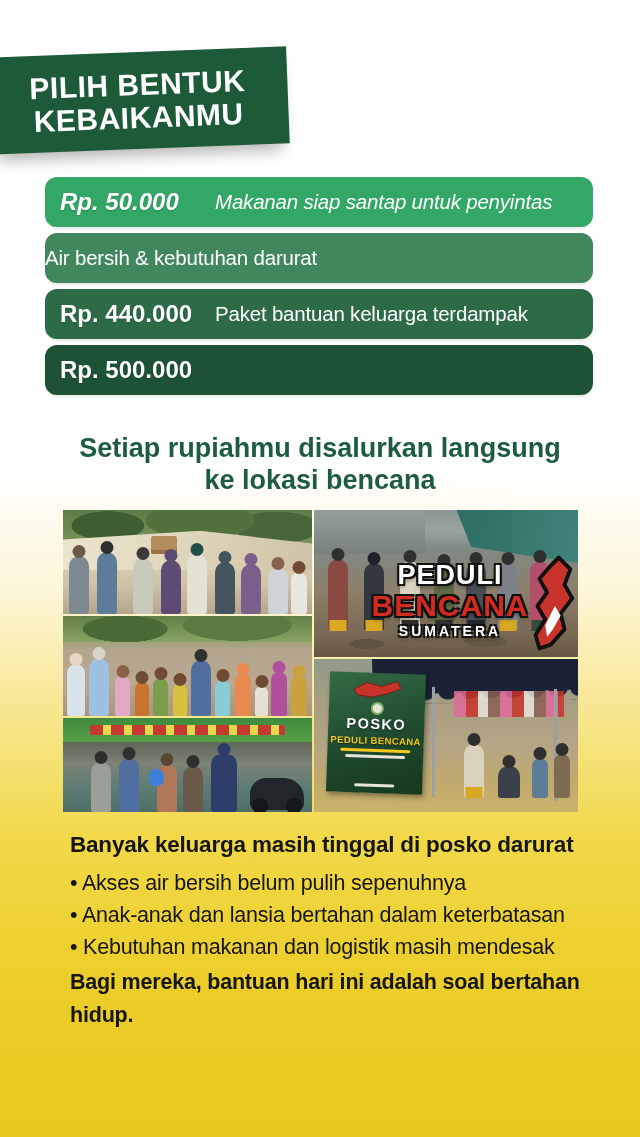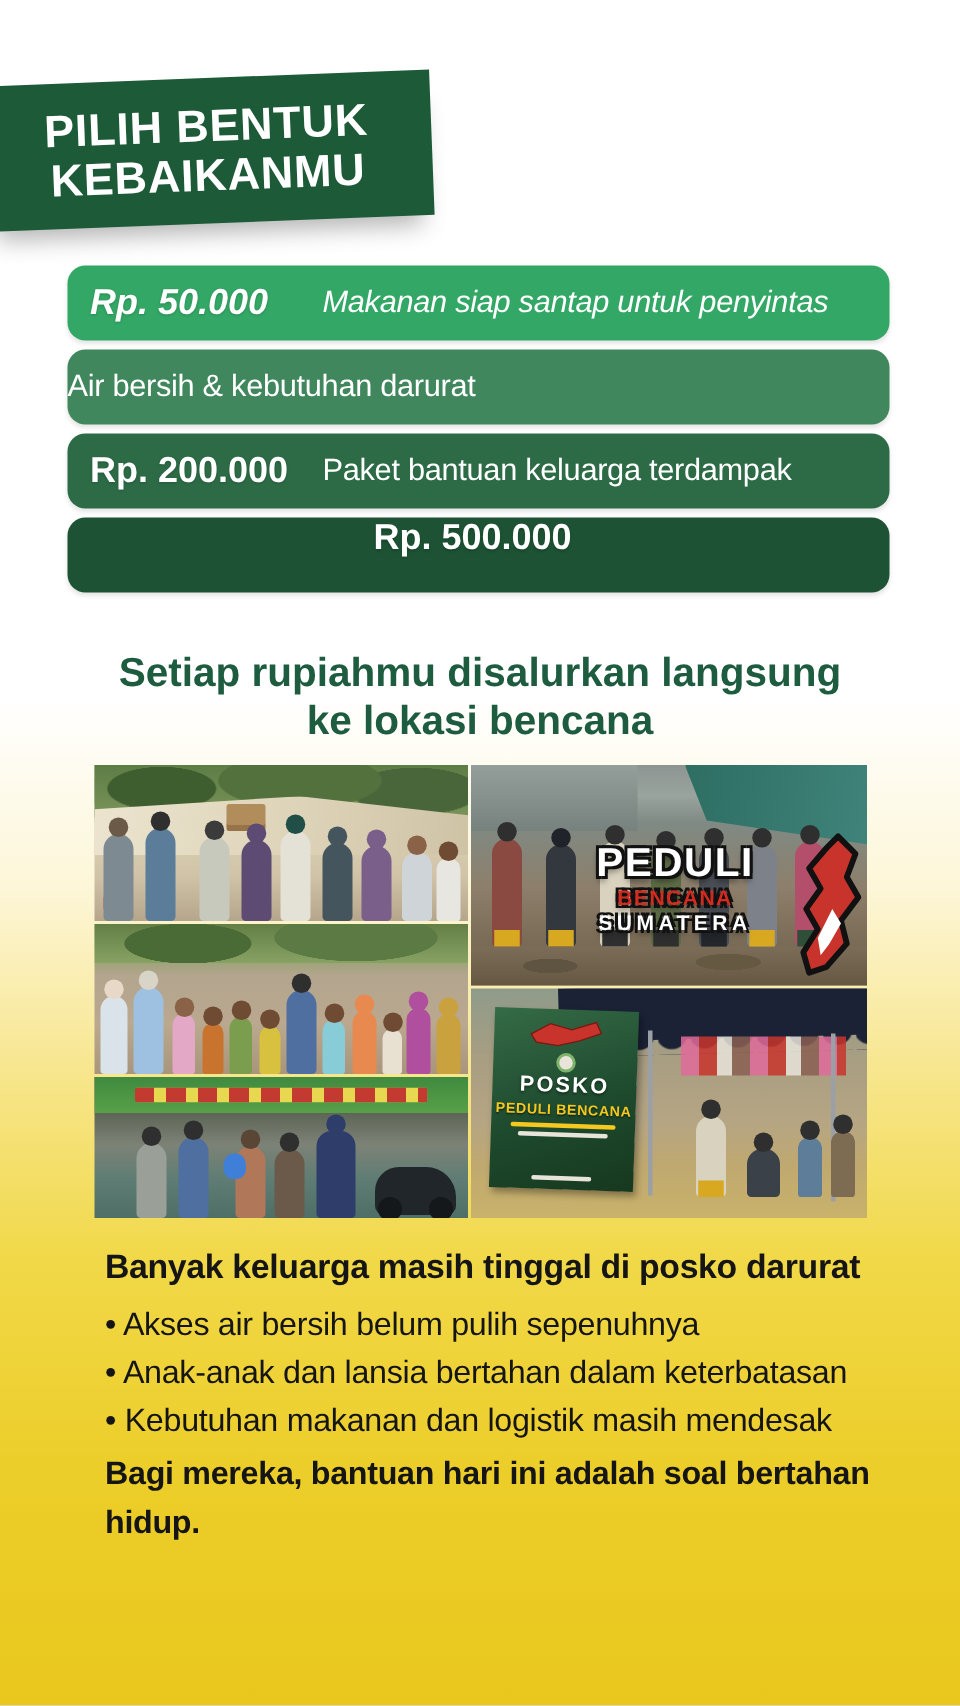--- a/index.html
+++ b/index.html
@@ -80,21 +80,21 @@
   .shed{position:absolute;left:0;top:0;width:42%;height:30%;background:linear-gradient(#949e9a,#77827e);}
   .photo-d .p{bottom:26px;}
   .mud{position:absolute;left:0;right:0;bottom:0;height:26px;
     background:radial-gradient(30px 8px at 20% 50%,#5f5442 0 60%,transparent 61%),
                radial-gradient(36px 9px at 65% 40%,#655942 0 60%,transparent 61%),
                linear-gradient(#7c6d58,#655741);}
   .overlay-d{position:absolute;left:56px;top:52px;width:160px;text-align:center;line-height:1;}
   .ot{font-weight:700;color:#fff;
     text-shadow:-2px -2px 0 #111,2px -2px 0 #111,-2px 2px 0 #111,2px 2px 0 #111,0 3px 4px rgba(0,0,0,.5);}
   .ot1{font-size:27px;letter-spacing:1px;}
-  .ot2{font-size:14px;color:#d42b20;margin-top:2px;letter-spacing:1px;}
+  .ot2{font-size:30px;color:#d42b20;margin-top:2px;letter-spacing:1px;}
   .ot3{font-size:14px;margin-top:3px;letter-spacing:3px;}
   .island{position:absolute;left:152px;top:-8px;width:58px;height:100px;}
 
   
   .photo-e{background:linear-gradient(180deg,#8f9b8a 0%,#a99e82 32%,#b5a583 58%,#c0a96f 78%,#c9b26a 100%);}
   .canopy{position:absolute;left:58px;top:0;right:0;height:36px;background:#1b2236;transform:rotate(-1.5deg);transform-origin:left top;}
   .canopy::after{content:"";position:absolute;left:0;right:0;bottom:-10px;height:12px;
     background:radial-gradient(circle at 9px -2px,#1b2236 10px,transparent 11px);background-size:22px 12px;background-repeat:repeat-x;}
   .stall{position:absolute;right:14px;top:32px;width:110px;height:26px;
     background:repeating-linear-gradient(90deg,#e06a9a 0 12px,#c8342c 12px 24px,#e8e4da 24px 34px,#8a5f52 34px 46px);opacity:.85;}
@@ -131,24 +131,24 @@
 
   <div class="rows">
     <div class="donation-row" style="background: rgb(51, 167, 101); font-style: italic;">
       <span class="amount">Rp. 50.000</span>
       <span class="desc">Makanan siap santap untuk penyintas</span>
     </div>
     <div class="donation-row" style="background: rgb(65, 135, 93);">
       <span class="desc">Air bersih &amp; kebutuhan darurat</span>
     </div>
     <div class="donation-row" style="background: rgb(45, 107, 70);">
-      <span class="amount">Rp. 200.000</span>
+      <span class="amount">Rp. 440.000</span>
       <span class="desc">Paket bantuan keluarga terdampak</span>
     </div>
-    <div class="donation-row" style="background: rgb(29, 83, 52); flex-direction: column;">
+    <div class="donation-row" style="background: rgb(29, 83, 52);">
       <span class="amount">Rp. 500.000</span>
     </div>
   </div>
 
   <div class="heading">
     <div>Setiap rupiahmu disalurkan langsung</div>
     <div>ke lokasi bencana</div>
   </div>
 
   <div class="collage">

